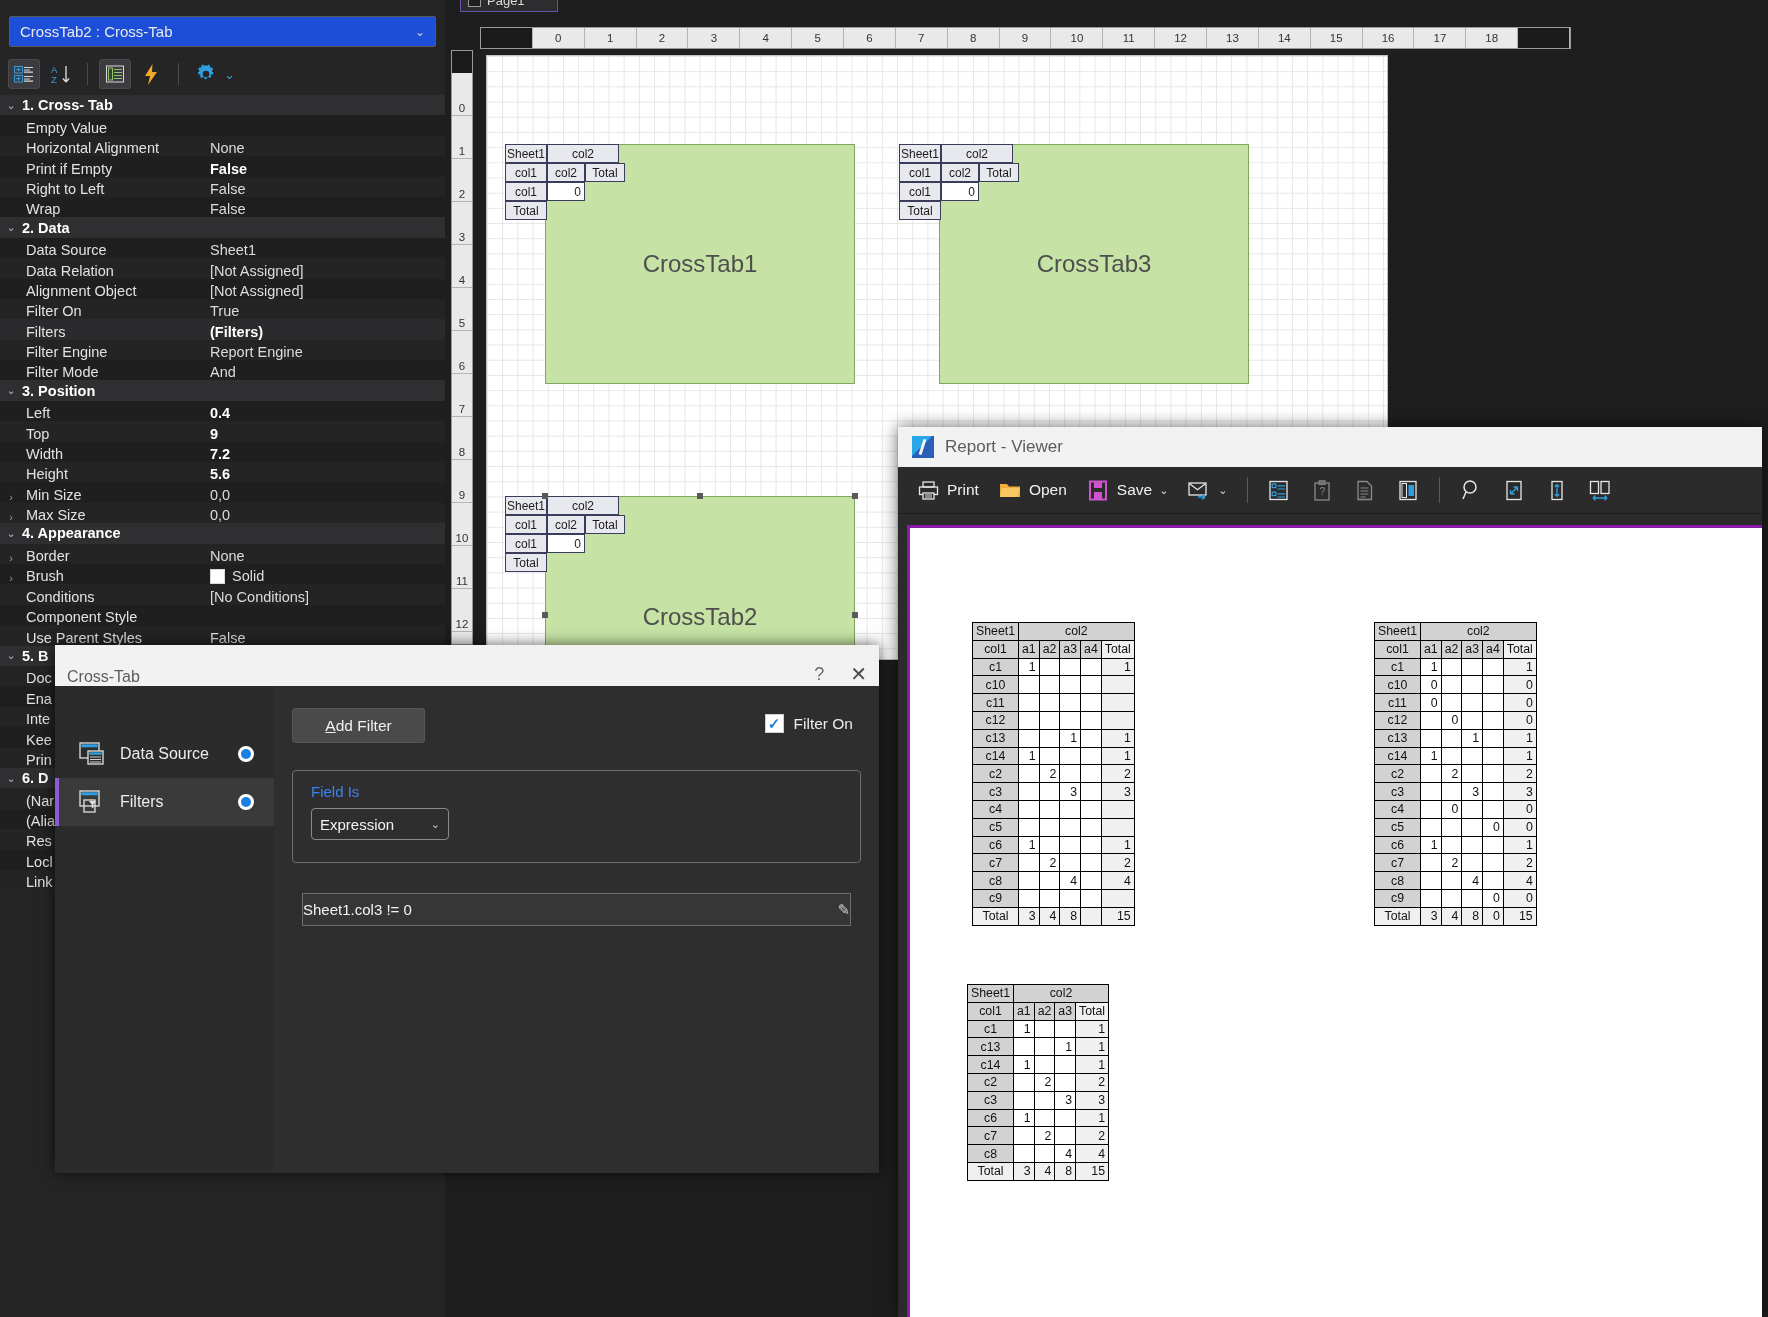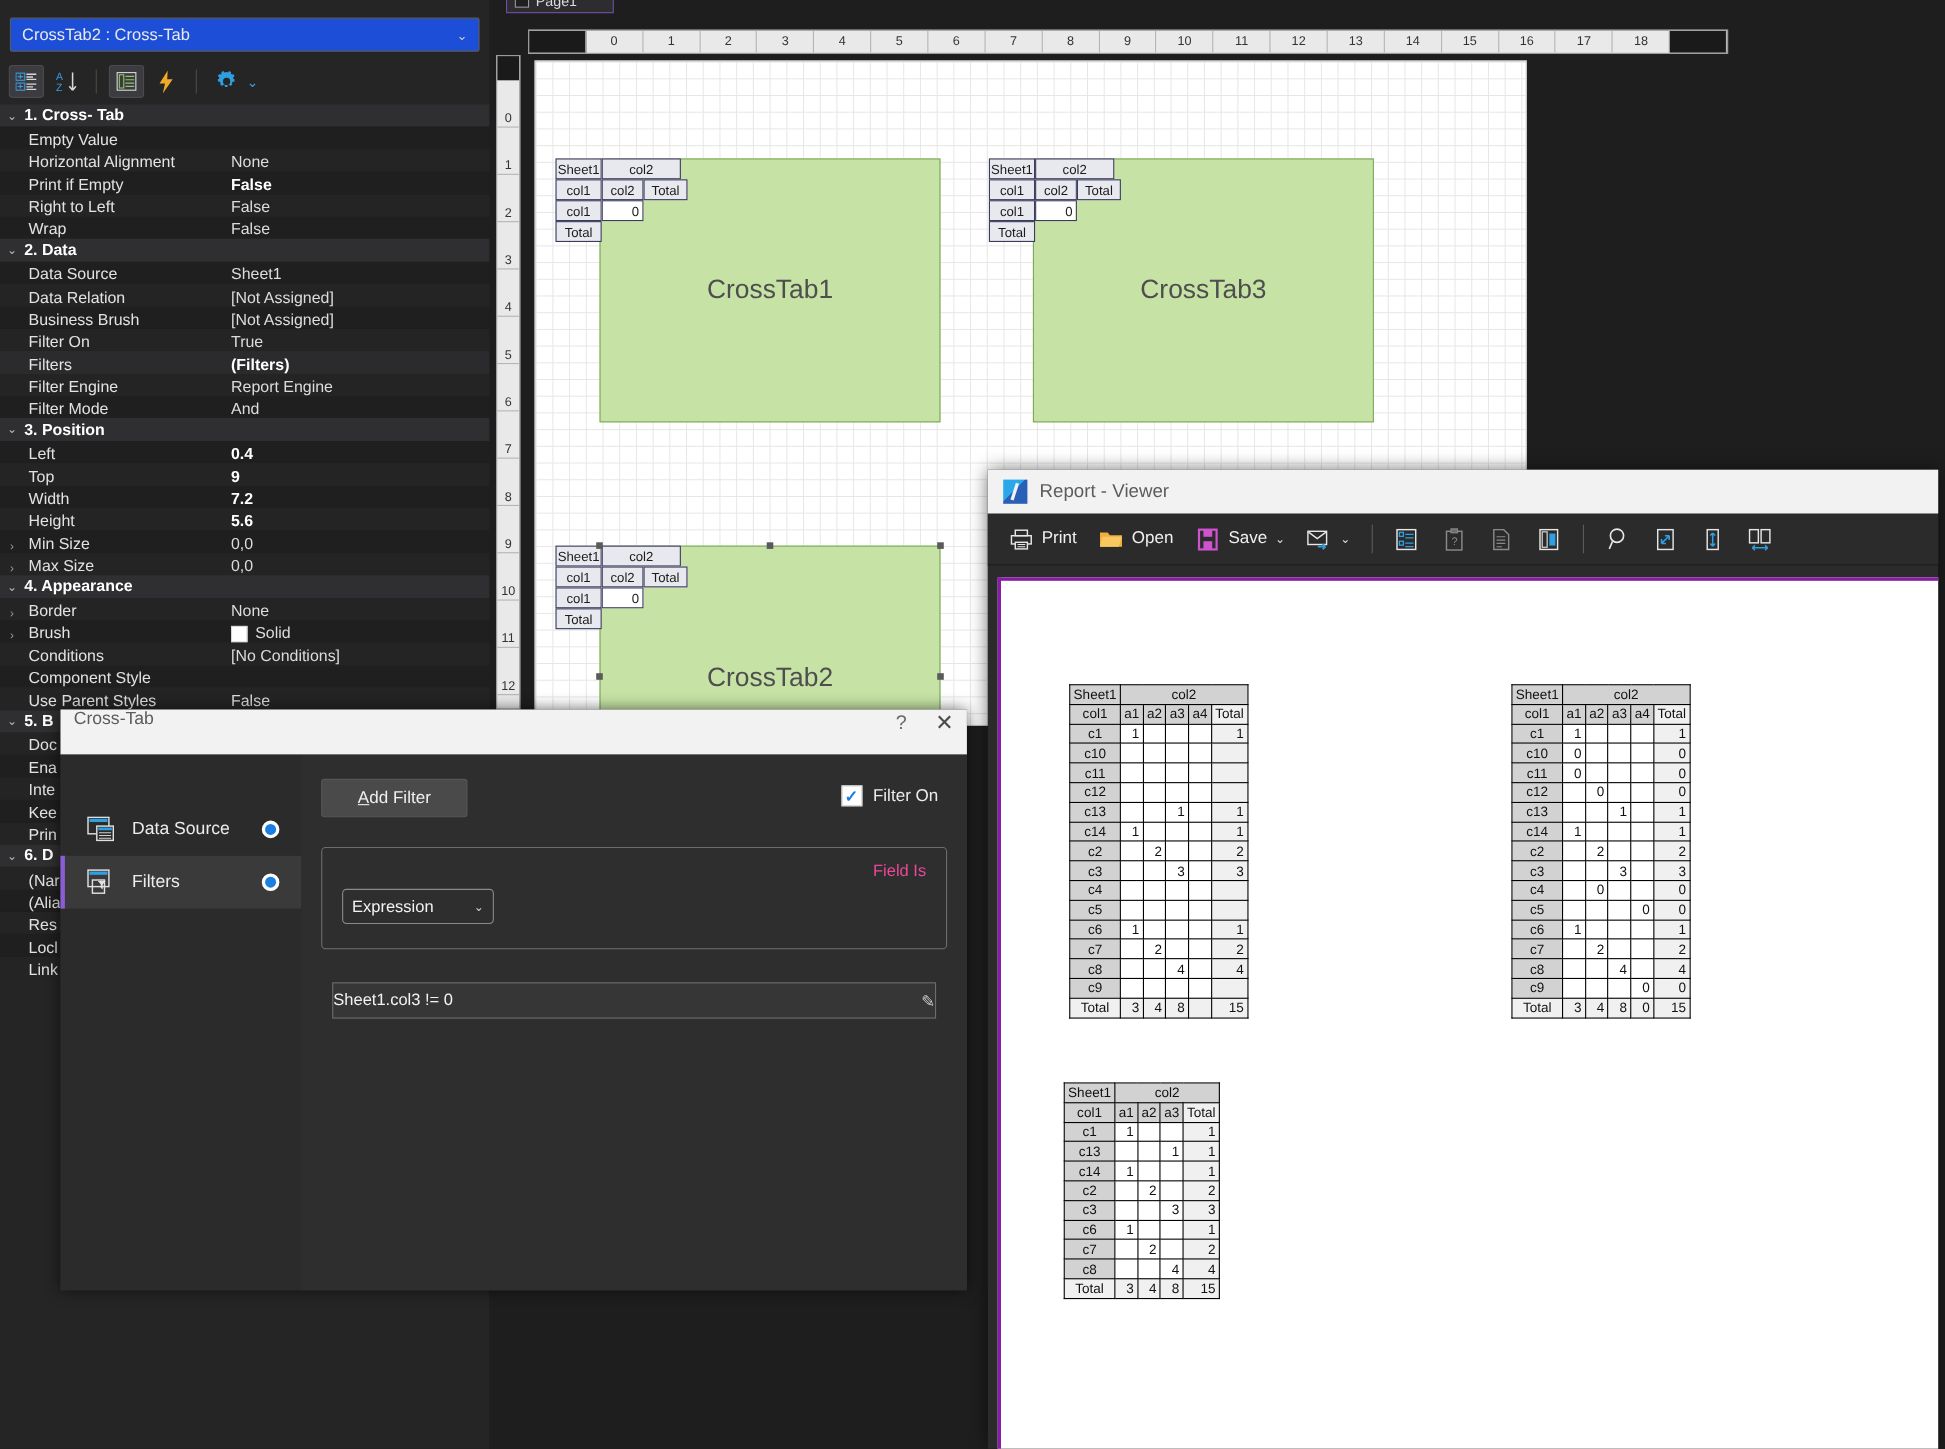--- a/index.html
+++ b/index.html
@@ -88,21 +88,21 @@
   .val-cell{ position:absolute; background:#ffffff; border:1px solid #3b3b5c;
     font-size:12px; color:#1c1c1c; display:flex; align-items:center; justify-content:flex-end; padding-right:3px;}
   .handle{ position:absolute; width:6px;height:6px;background:#5a5a5a; }
 
   
   #dlg{
     position:absolute; left:55px; top:645px; width:824px; height:528px;
     background:#2b2b2b; box-shadow:0 0 14px rgba(0,0,0,.65);
   }
   #dlg-title{
-    height:41px; background:#f2f2f2; display:flex; align-items:flex-start; padding:0 12px; color:#5c5c5c; font-size:16px;gap:36px;
+    height:41px; background:#f2f2f2; display:flex; align-items:flex-end; padding:0 12px; color:#5c5c5c; font-size:16px;gap:36px;
   }
   #dlg-title .sp{ margin-left:auto; display:flex; align-items:center; gap:26px; }
   #dlg-title .q{ font-size:18px; color:#6a6a6a; }
   #dlg-title .x{ font-size:20px; color:#4a4a4a; }
   #dlg-body{ display:flex; height:487px; }
   #dlg-nav{ width:219px; background:#2b2b2b; padding-top:44px; }
   .nav-item{ height:48px; display:flex; align-items:center; gap:15px; padding-left:24px; position:relative; font-size:16px; color:#ececec;}
   .nav-item.sel{ background:#3a3a3a; }
   .nav-item.sel:before{ content:""; position:absolute; left:0; top:0; bottom:0; width:4px; background:#8a5cd6;}
   .radio{ width:16px;height:16px;border-radius:50%; background:#ffffff; border:2px solid #ffffff; position:relative; margin-left:auto; margin-right:20px;}
@@ -111,21 +111,21 @@
   #add-filter{
     width:133px;height:35px;background:#4a4a4a;border:1px solid #565656;border-radius:3px;
     display:flex;align-items:center;justify-content:center;color:#f0f0f0;font-size:15.5px;
   }
   #add-filter u{ text-decoration:underline; }
   #filter-on-wrap{ position:absolute; right:26px; top:28px; display:flex; align-items:center; gap:10px; font-size:15.5px; color:#ececec;}
   #filter-on-box{ width:19px;height:19px;background:#ffffff;border:1px solid #cfcfcf;display:flex;align-items:center;justify-content:center;color:#1a7fe0;font-size:15px;font-weight:bold;}
   #filter-card{
     margin-top:27px; height:93px; background:#2e2e2e; border:1px solid #6d6d6d; border-radius:4px; padding:12px 18px 0 18px;
   }
-  #field-is{ font-size:15px; color:#ec4899;text-align:right; }
+  #field-is{ font-size:15px; color:#3b82f6; }
   #expr-select{
     margin-top:8px; width:138px;height:32px;background:#2e2e2e;border:1px solid #8a8a8a;border-radius:4px;
     display:flex; align-items:center; padding:0 8px; font-size:15px; color:#f2f2f2;
   }
   #expr-select .chev{ margin-left:auto; font-size:11px; color:#cfcfcf;}
   #expr-input{
     position:absolute; left:28px; right:28px; top:207px; height:33px;
     background:#363636; border:1px solid #6d6d6d; display:flex; align-items:center; padding:0 0;
     font-size:15px; color:#f2f2f2;
   }
@@ -255,21 +255,21 @@
       </div>
       <div class="pr-row">
         <span class="tw"></span>
         <span class="pr-name">Data Relation</span>
         <span class="pr-val">
           <span>[Not Assigned]</span>
         </span>
       </div>
       <div class="pr-row">
         <span class="tw"></span>
-        <span class="pr-name">Business Brush</span>
+        <span class="pr-name">Alignment Object</span>
         <span class="pr-val">
           <span>[Not Assigned]</span>
         </span>
       </div>
       <div class="pr-row">
         <span class="tw"></span>
         <span class="pr-name">Filter On</span>
         <span class="pr-val">
           <span>True</span>
         </span>

